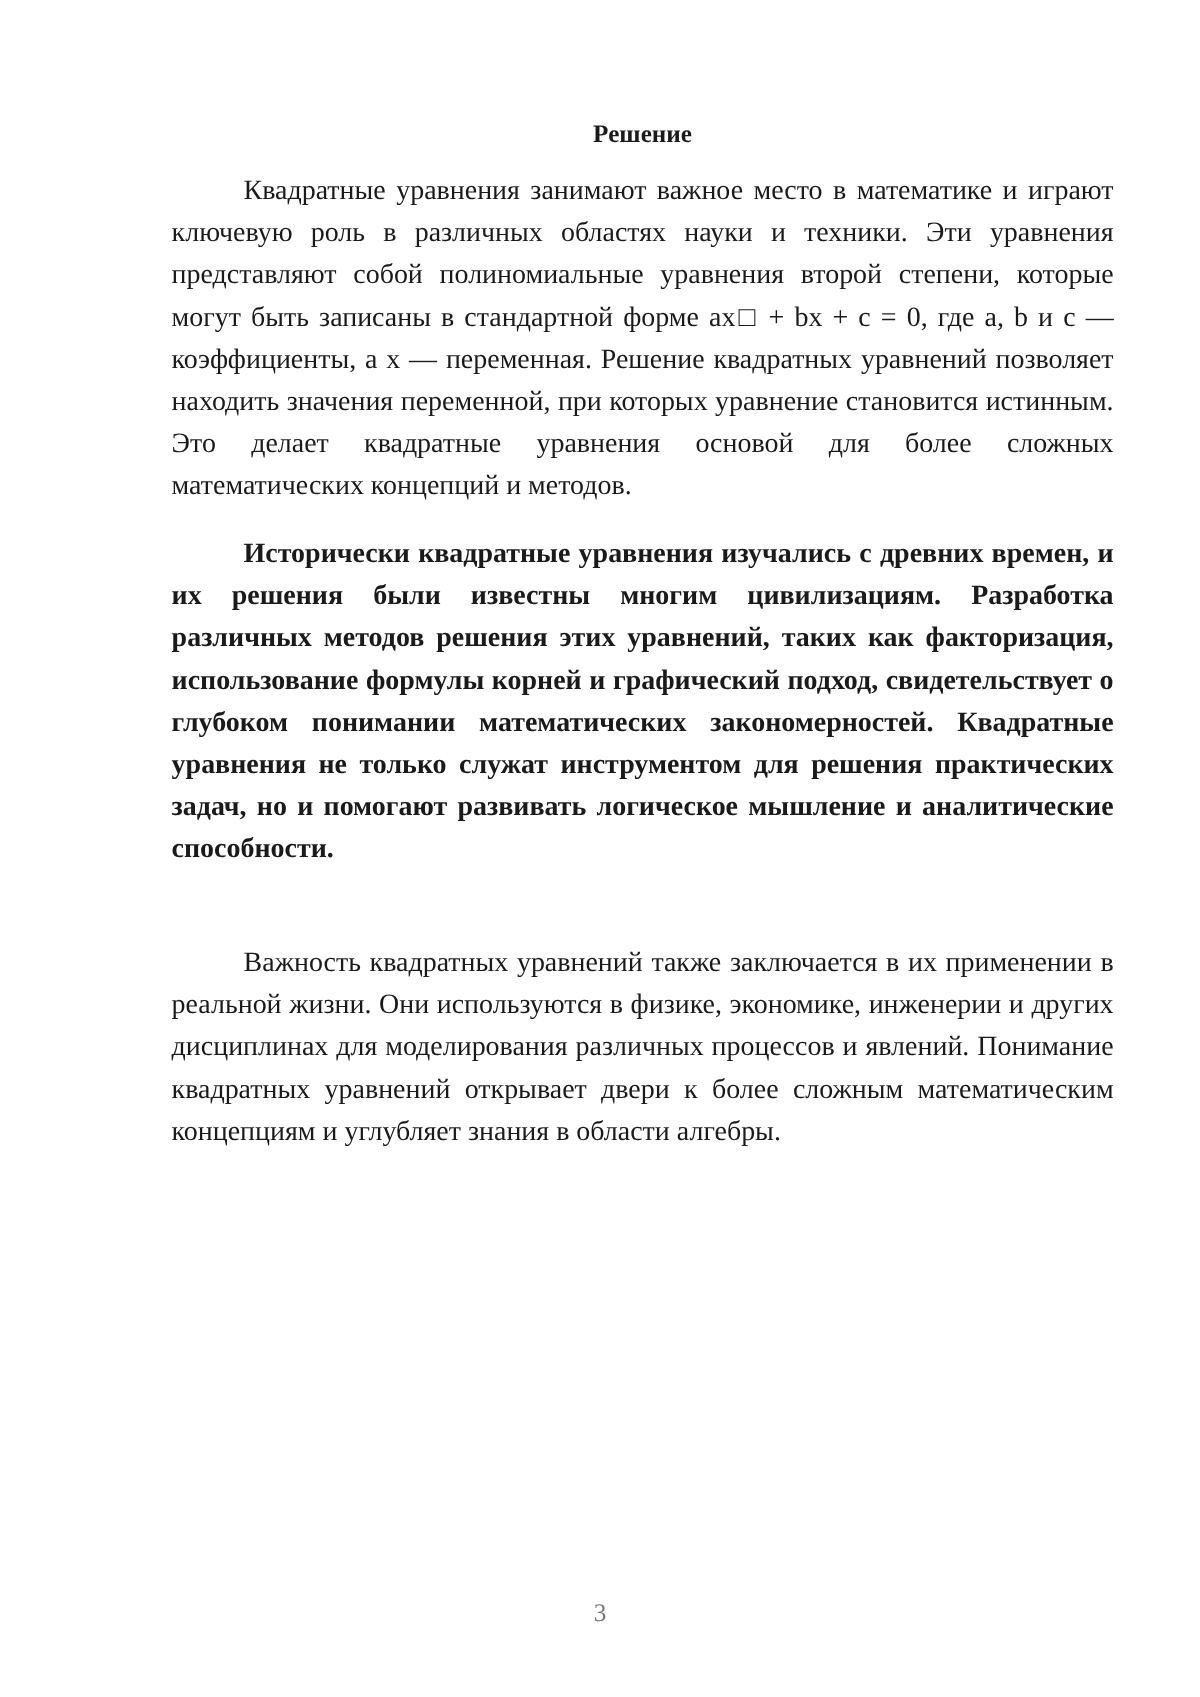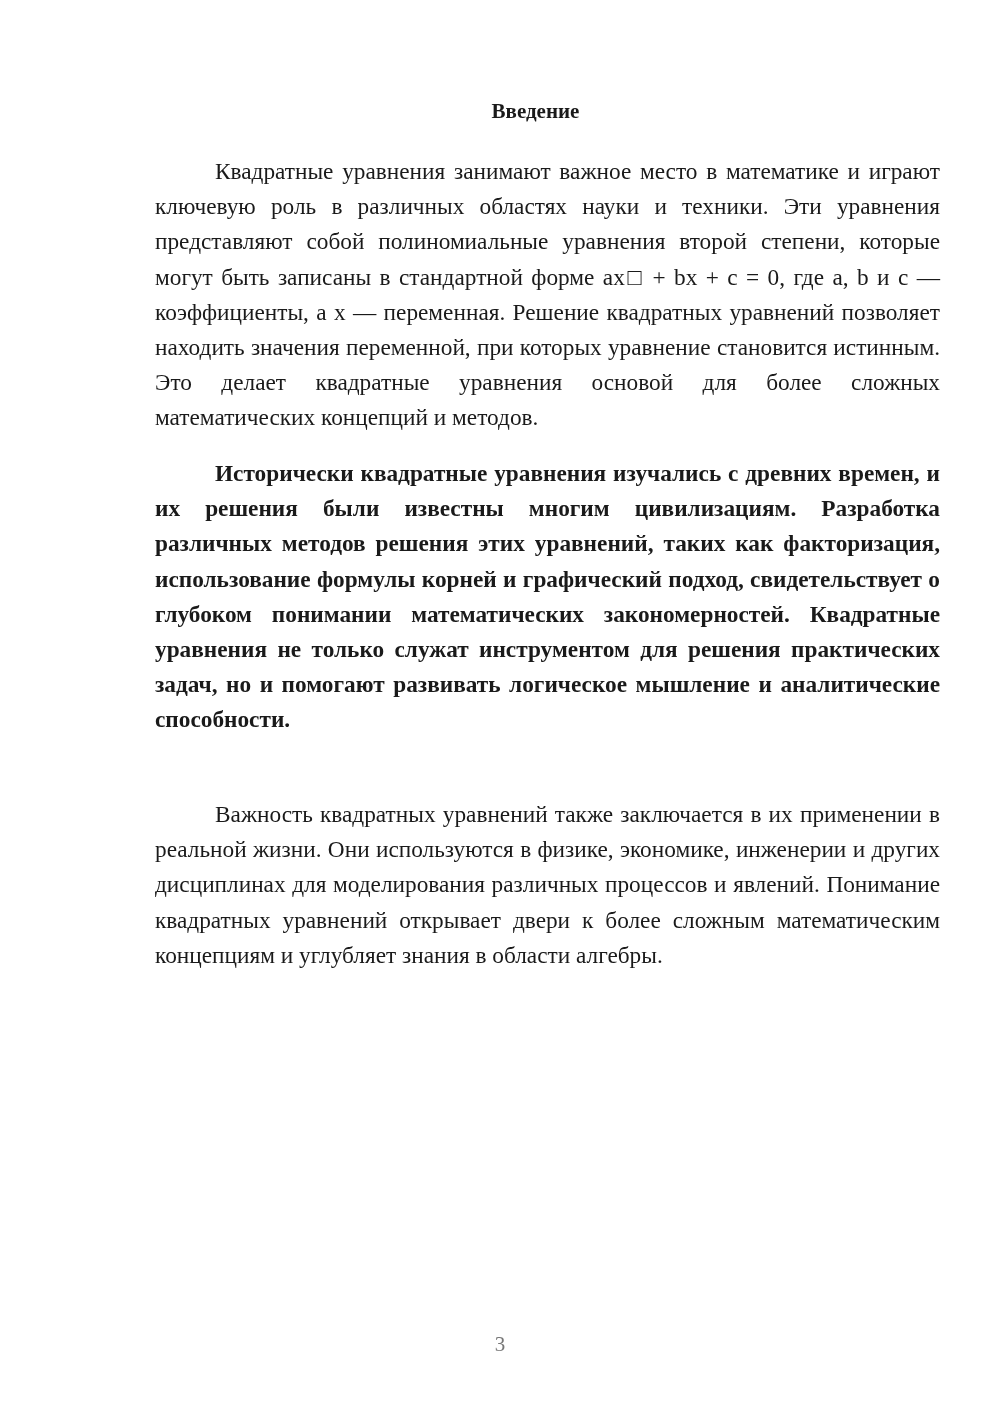--- a/index.html
+++ b/index.html
@@ -22,21 +22,21 @@
       text-align: center;
       font-weight: bold;
       font-size: 21px;
       line-height: 30px;
       margin: 0;
     }
     .para {
       position: absolute;
       left: 0;
       width: 785px;
-      margin: 12px;
+      margin: 0;
       text-align: justify;
       text-indent: 60px;
     }
     .p1 { top: 142px; }
     .p2 { top: 444px; font-weight: bold; }
     .p3 { top: 785px; }
     .page-number {
       position: absolute;
       top: 1332px;
       left: 0;
@@ -44,18 +44,18 @@
       text-align: center;
       font-family: "Liberation Serif", "DejaVu Serif", serif;
       font-size: 21px;
       color: #777777;
     }
   </style>
 </head>
 <body>
 
 <div class="page">
-  <h1 class="title">Введение</h1>
+  <h1 class="title">Решение</h1>
   <p class="para p1">Квадратные уравнения занимают важное место в математике и играют ключевую роль в различных областях науки и техники. Эти уравнения представляют собой полиномиальные уравнения второй степени, которые могут быть записаны в стандартной форме ax□ + bx + c = 0, где a, b и c — коэффициенты, а x — переменная. Решение квадратных уравнений позволяет находить значения переменной, при которых уравнение становится истинным. Это делает квадратные уравнения основой для более сложных математических концепций и методов.</p>
   <p class="para p2">Исторически квадратные уравнения изучались с древних времен, и их решения были известны многим цивилизациям. Разработка различных методов решения этих уравнений, таких как факторизация, использование формулы корней и графический подход, свидетельствует о глубоком понимании математических закономерностей. Квадратные уравнения не только служат инструментом для решения практических задач, но и помогают развивать логическое мышление и аналитические способности.</p>
   <p class="para p3">Важность квадратных уравнений также заключается в их применении в реальной жизни. Они используются в физике, экономике, инженерии и других дисциплинах для моделирования различных процессов и явлений. Понимание квадратных уравнений открывает двери к более сложным математическим концепциям и углубляет знания в области алгебры.</p>
 </div>
 <div class="page-number">3</div>
 
 </body></html>

